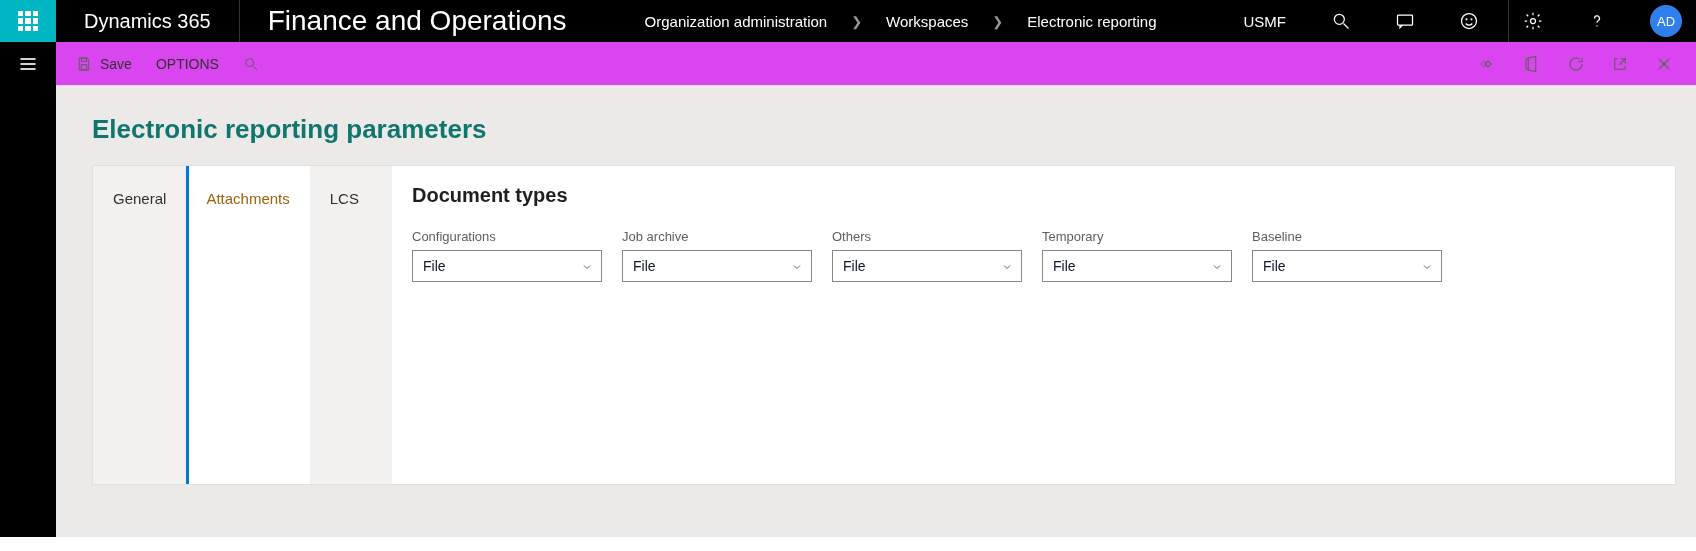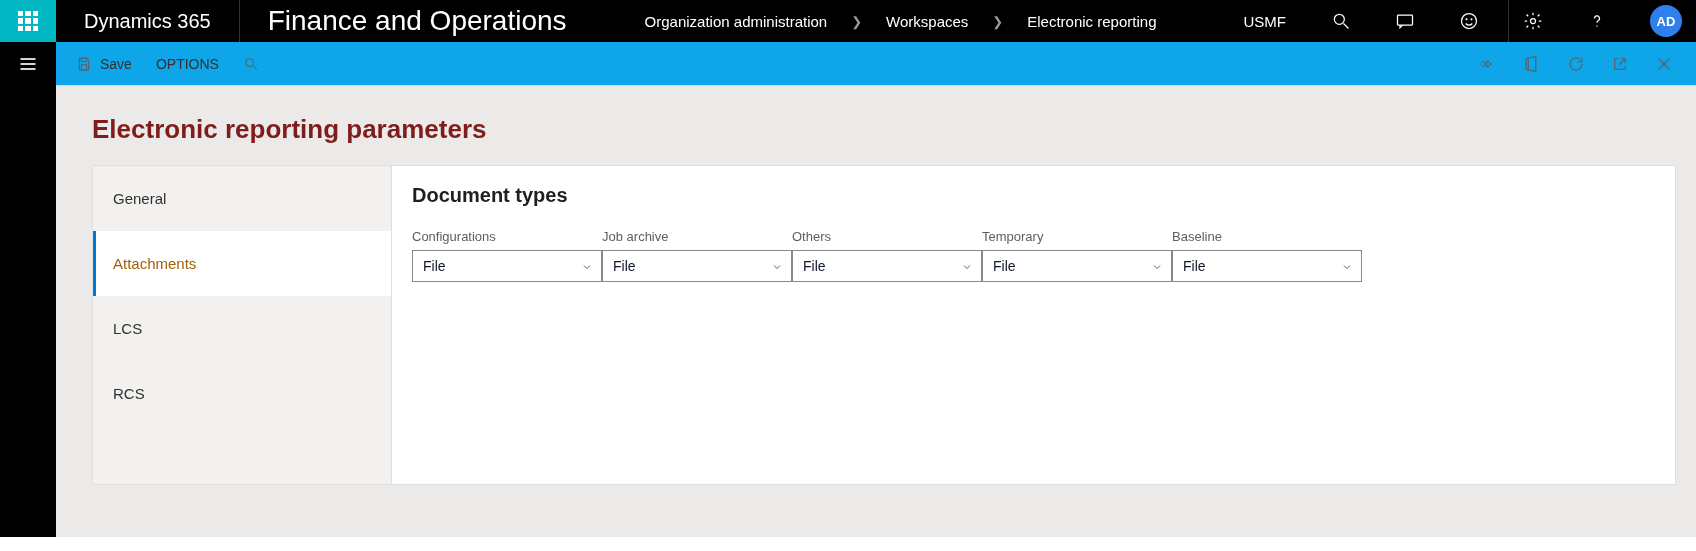--- a/index.html
+++ b/index.html
@@ -71,21 +71,21 @@
     border-left: 1px solid rgba(255,255,255,0);
   }
   .top-icon.sep-left { border-left: 1px solid #333; }
   .top-icon svg { width: 20px; height: 20px; stroke: #fff; fill: none; stroke-width: 1.5; }
   .avatar {
     width: 32px; height: 32px;
     border-radius: 50%;
     background: #2F80ED;
     color: #fff;
     font-size: 13px;
-    font-weight: 700;
+    font-weight: 400;
     display: flex; align-items: center; justify-content: center;
     margin: 0 14px;
     cursor: pointer;
   }
 
   
   .mainrow {
     display: flex;
     height: calc(551px - 56px);
   }
@@ -103,21 +103,21 @@
   }
   .hamburger svg { stroke: #fff; }
   .contentcol {
     flex: 1;
     display: flex;
     flex-direction: column;
     background: #eceae8;
   }
   .actionbar {
     height: 44px;
-    background: #0ea5e9;
+    background: #d946ef;
     border-bottom: 1px solid #d9d9d9;
     display: flex;
     align-items: center;
     padding: 0 12px;
     gap: 8px;
     color: #323130;
   }
   .action-btn {
     display: flex; align-items: center; gap: 8px;
     padding: 6px 8px;
@@ -137,34 +137,34 @@
 
   
   .pagebody {
     flex: 1;
     padding: 0;
     overflow: hidden;
   }
   .page-title {
     font-size: 26px;
     font-weight: 700;
-    color: #7f1d1d;
+    color: #0f766e;
     padding: 28px 0 20px 36px;
   }
   .panel-wrap {
     display: flex;
     margin: 0 20px 0 36px;
     height: 320px;
   }
   .sidetabs {
     width: 300px;
     background: #f2f1ef;
     border: 1px solid #e1dfdd;
     border-radius: 2px 0 0 0;
-    display: flex; flex-direction: column;
+    display: flex; flex-direction: row;
   }
   .sidetab {
     padding: 24px 20px;
     font-size: 15px;
     color: #323130;
     cursor: pointer;
     background: #f2f1ef;
     border-bottom: 0;
   }
   .sidetab.active {
@@ -182,20 +182,21 @@
     border-radius: 0 2px 0 0;
   }
   .section-title {
     font-size: 20px;
     font-weight: 600;
     color: #201f1e;
     margin-bottom: 22px;
   }
   .field-row {
     display: flex;
+    gap: 20px;
   }
   .field {
     width: 190px;
     display: flex; flex-direction: column; gap: 6px;
   }
   .field-label {
     font-size: 13px;
     color: #605e5c;
   }
   .dropdown {

